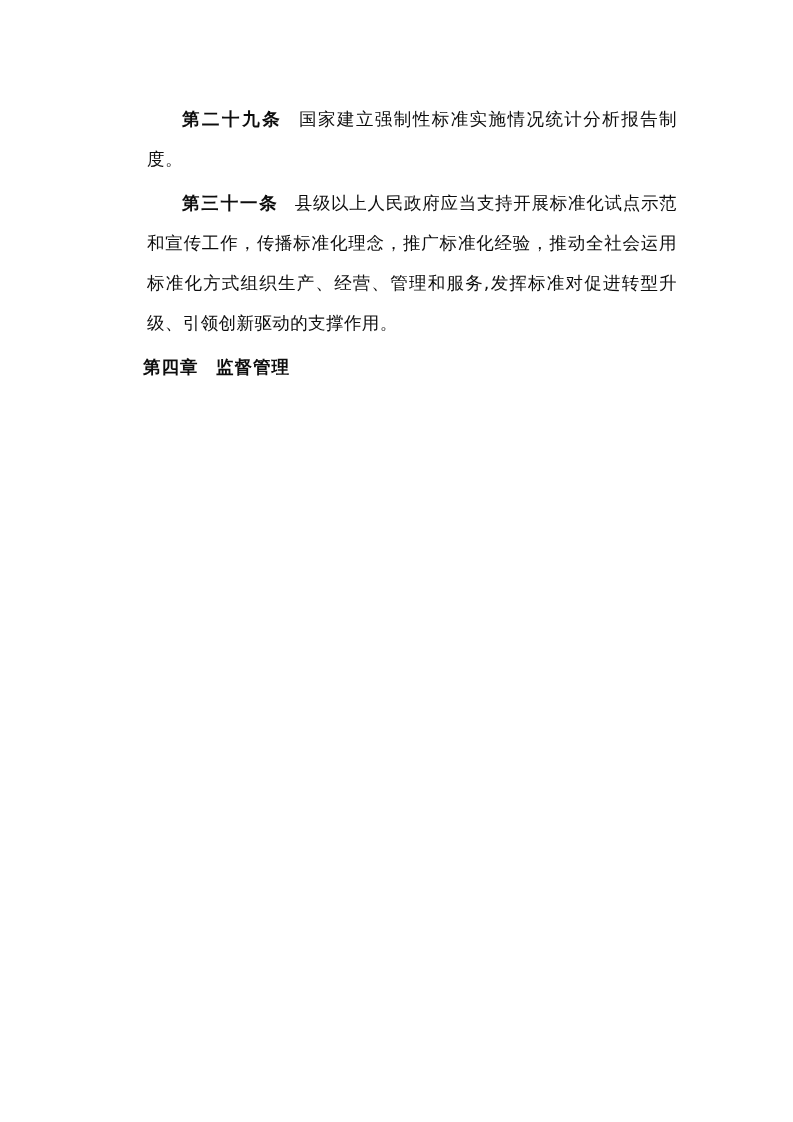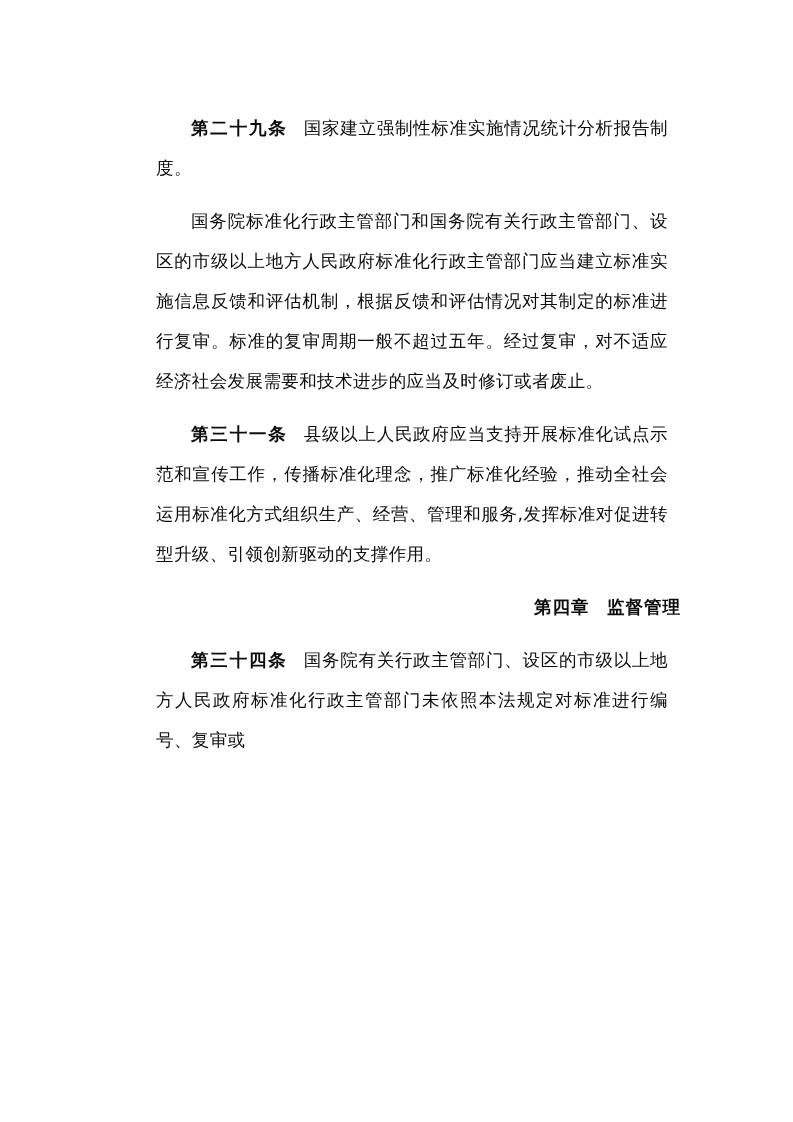--- a/index.html
+++ b/index.html
@@ -20,69 +20,63 @@
     overflow: hidden;
   }
   .doc-body {
     font-size: 17.5px;
     line-height: 40px;
     color: #0d0d0d;
     text-align: justify;
     text-justify: inter-ideograph;
   }
   p.para {
-    margin: 13px;
+    margin: 4px;
     text-indent: 2em;
     letter-spacing: 0.4px;
   }
   p.para .art-no {
     font-weight: bold;
     letter-spacing: 1.5px;
   }
   p.para .gap {
     display: inline-block;
     width: 0.9em;
   }
   h2.chapter {
     margin: 0;
     font-size: 17.5px;
     line-height: 40px;
     font-weight: bold;
-    text-align: right;
+    text-align: left;
     letter-spacing: 1px;
     text-indent: 0;
   }
   h2.chapter .chap-gap {
     display: inline-block;
     width: 1em;
   }
 </style>
 </head>
 <body>
 
 <div class="page">
   <div class="doc-body">
 
     <p class="para">
       <span class="art-no">第二十九条</span><span class="gap"></span><span>国家建立强制性标准实施情况统计分析报告制度。</span>
     </p>
 
-    <p class="para">
-      <span>国务院标准化行政主管部门和国务院有关行政主管部门、设区的市级以上地方人民政府标准化行政主管部门应当建立标准实施信息反馈和评估机制，根据反馈和评估情况对其制定的标准进行复审。标准的复审周期一般不超过五年。经过复审，对不适应经济社会发展需要和技术进步的应当及时修订或者废止。</span>
-    </p>
 
 
     <p class="para">
       <span class="art-no">第三十一条</span><span class="gap"></span><span>县级以上人民政府应当支持开展标准化试点示范和宣传工作，传播标准化理念，推广标准化经验，推动全社会运用标准化方式组织生产、经营、管理和服务,发挥标准对促进转型升级、引领创新驱动的支撑作用。</span>
     </p>
 
     <h2 class="chapter">
       <span>第四章</span><span class="chap-gap"></span><span>监督管理</span>
     </h2>
 
 
 
-    <p class="para">
-      <span class="art-no">第三十四条</span><span class="gap"></span><span>国务院有关行政主管部门、设区的市级以上地方人民政府标准化行政主管部门未依照本法规定对标准进行编号、复审或</span>
-    </p>
 
   </div>
 </div>
 
 </body></html>

